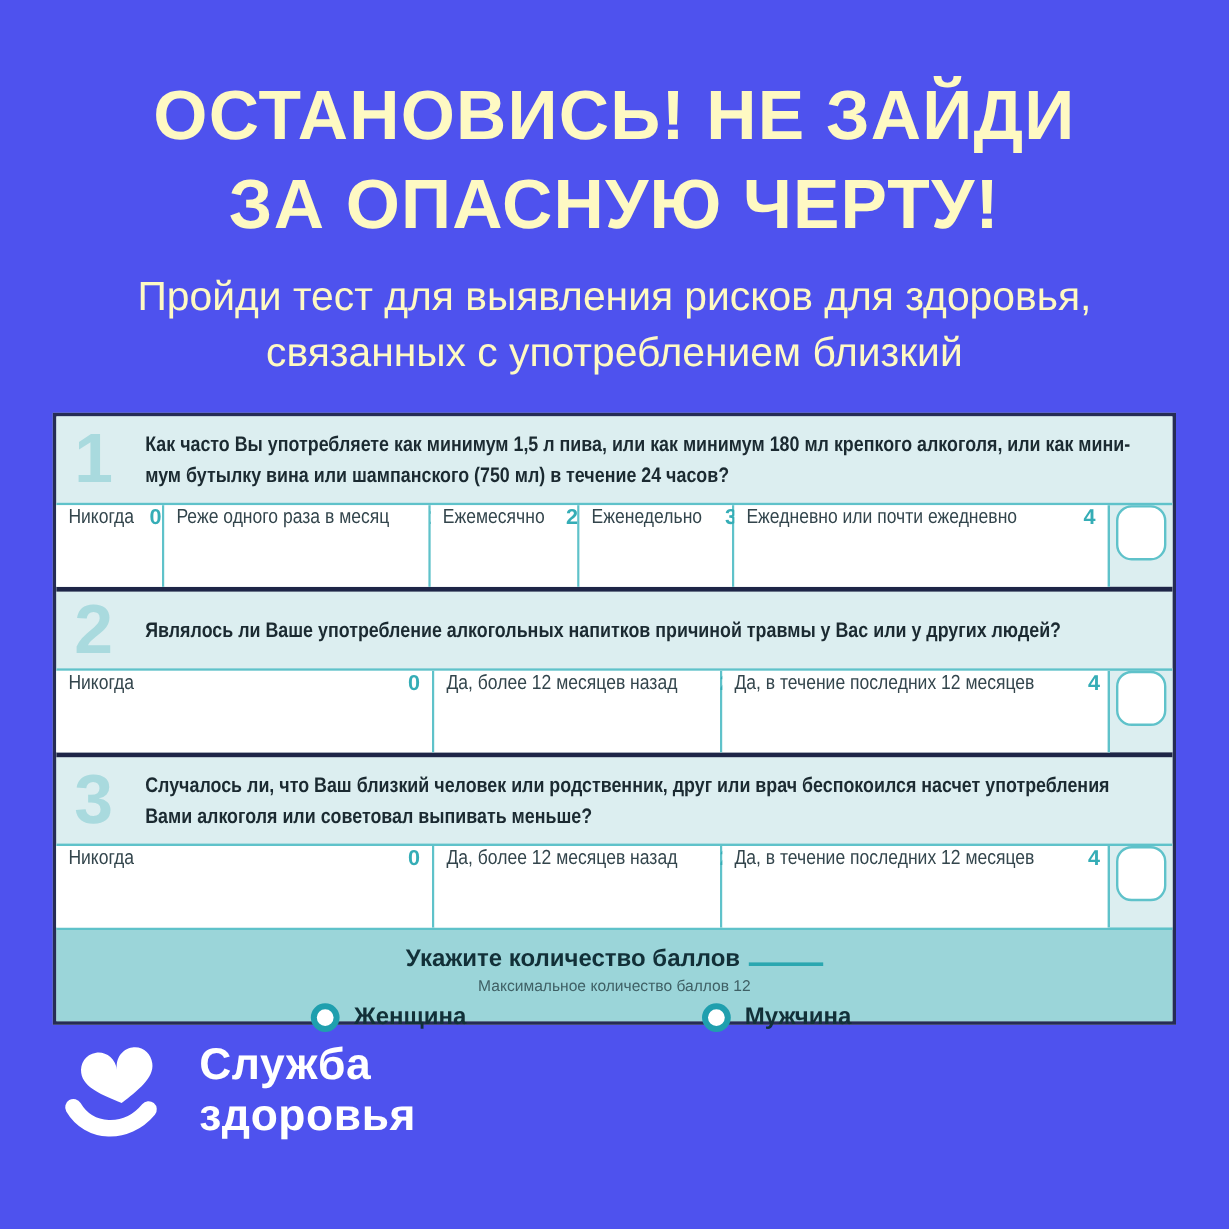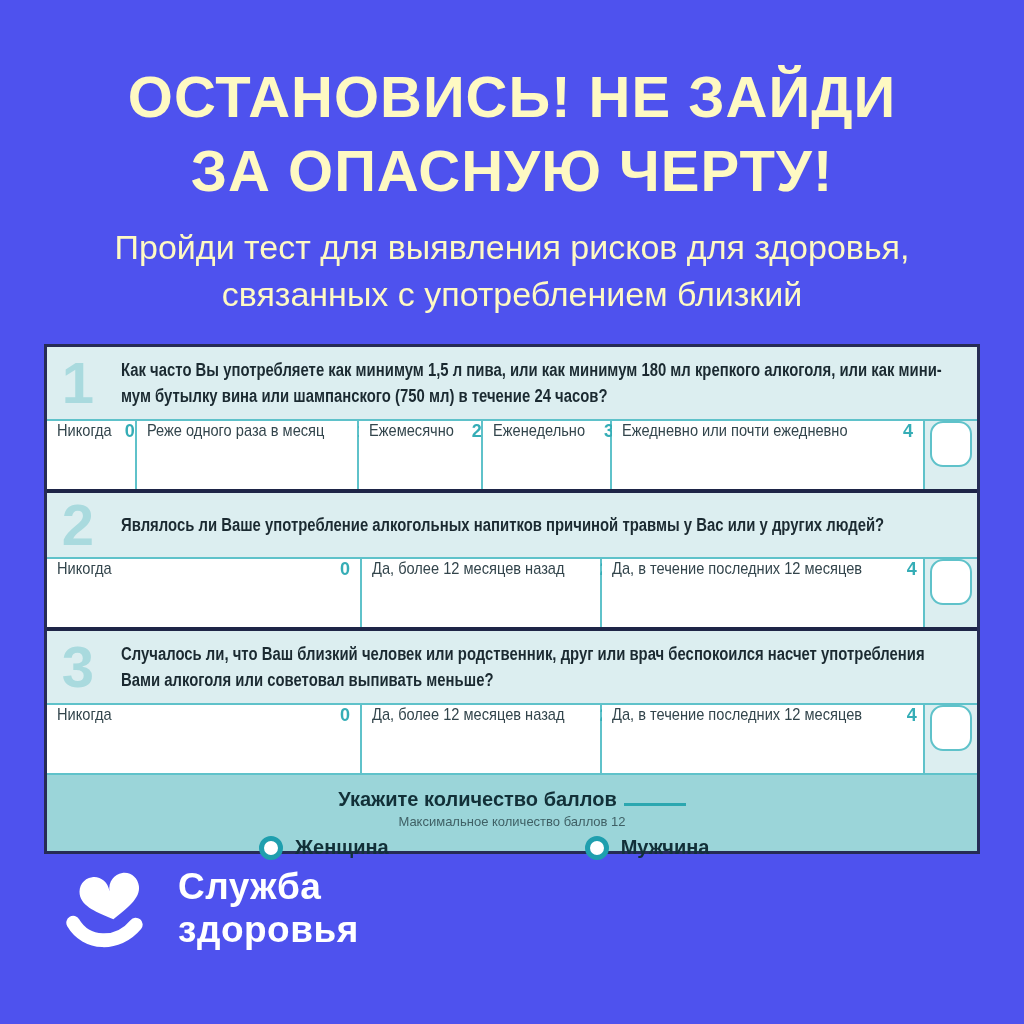--- a/index.html
+++ b/index.html
@@ -37,21 +37,21 @@
   
   .qfooter{border-top:2px solid #5fc2ca;background:#9bd5d9;height:78px;text-align:center;box-sizing:border-box;padding-top:13px;}
   .prompt-row{font-size:20px;font-weight:700;color:#123038;}
   .blank{display:inline-block;width:62px;height:14px;border-bottom:3px solid #2ba7b0;margin-left:7px;}
   .note{font-size:13px;color:#3f6065;margin-top:3px;}
   .radios{display:flex;margin-top:7px;padding-left:212px;gap:196px;text-align:left;}
   .radio{display:flex;align-items:flex-start;gap:12px;}
   .radio-circle{width:14px;height:14px;border:5px solid #1f9fae;border-radius:50%;background:#ffffff;}
   .radio-label{font-weight:700;font-size:20px;color:#123038;}
   
-  .logo{position:absolute;left:64px;top:858px;display:flex;gap:22px;align-items:flex-start;}
+  .logo{position:absolute;left:52px;top:858px;display:flex;gap:22px;align-items:flex-start;}
   .logo-text{color:#ffffff;font-weight:700;font-size:37px;line-height:1.15;margin-top:8px;letter-spacing:0.5px;}
 </style>
 </head>
 <body>
 
 <div class="hero">
   <div class="title">
     <div>ОСТАНОВИСЬ! НЕ ЗАЙДИ</div>
     <div>ЗА ОПАСНУЮ ЧЕРТУ!</div>
   </div>

